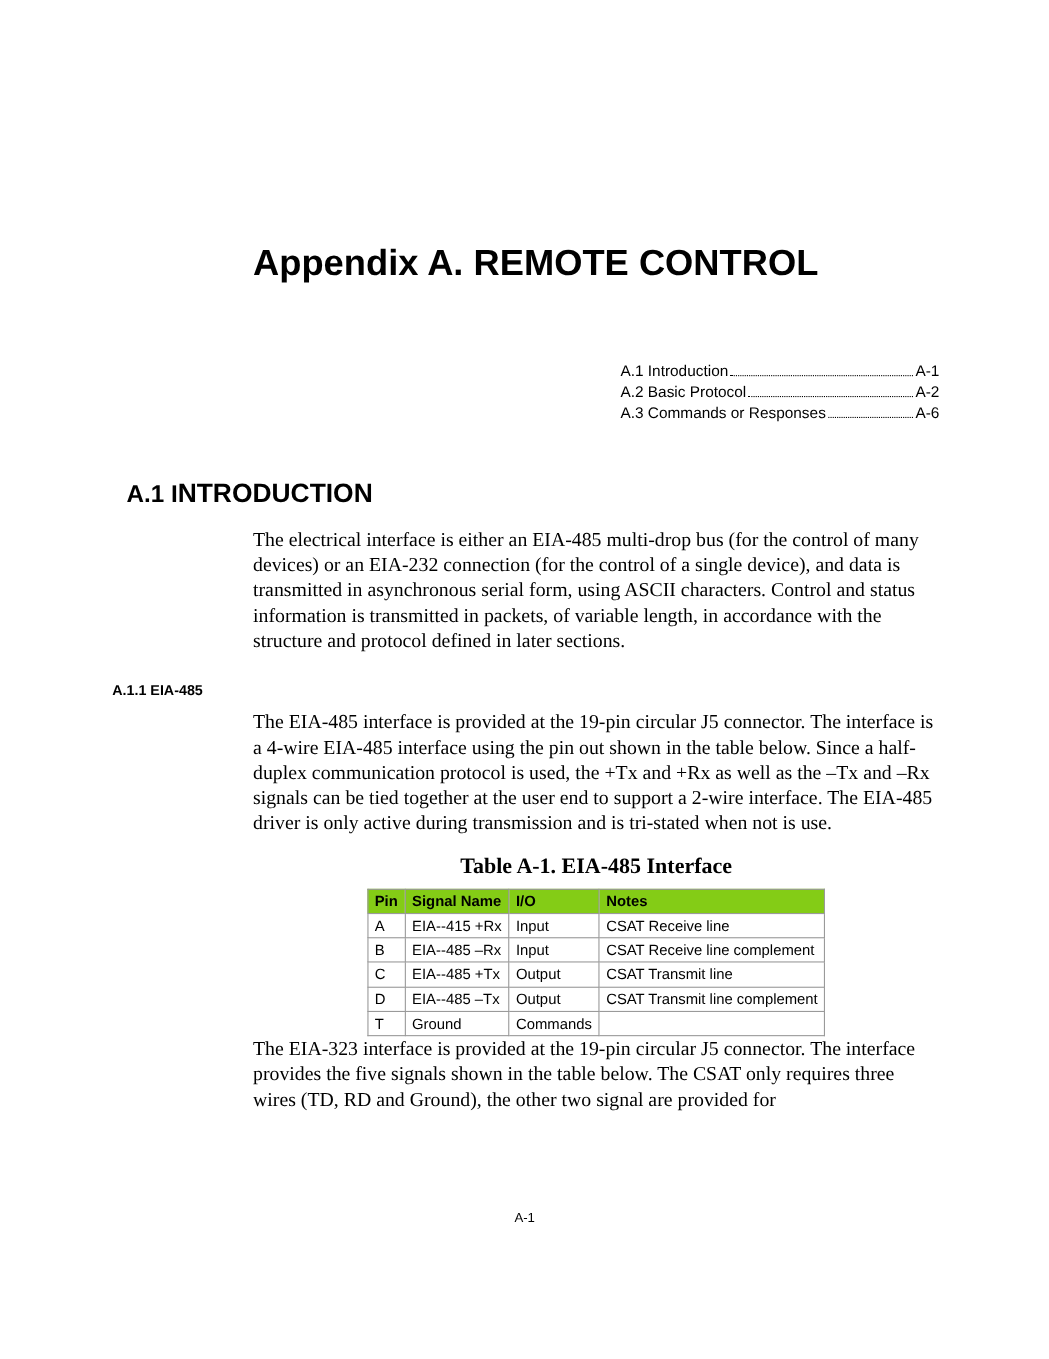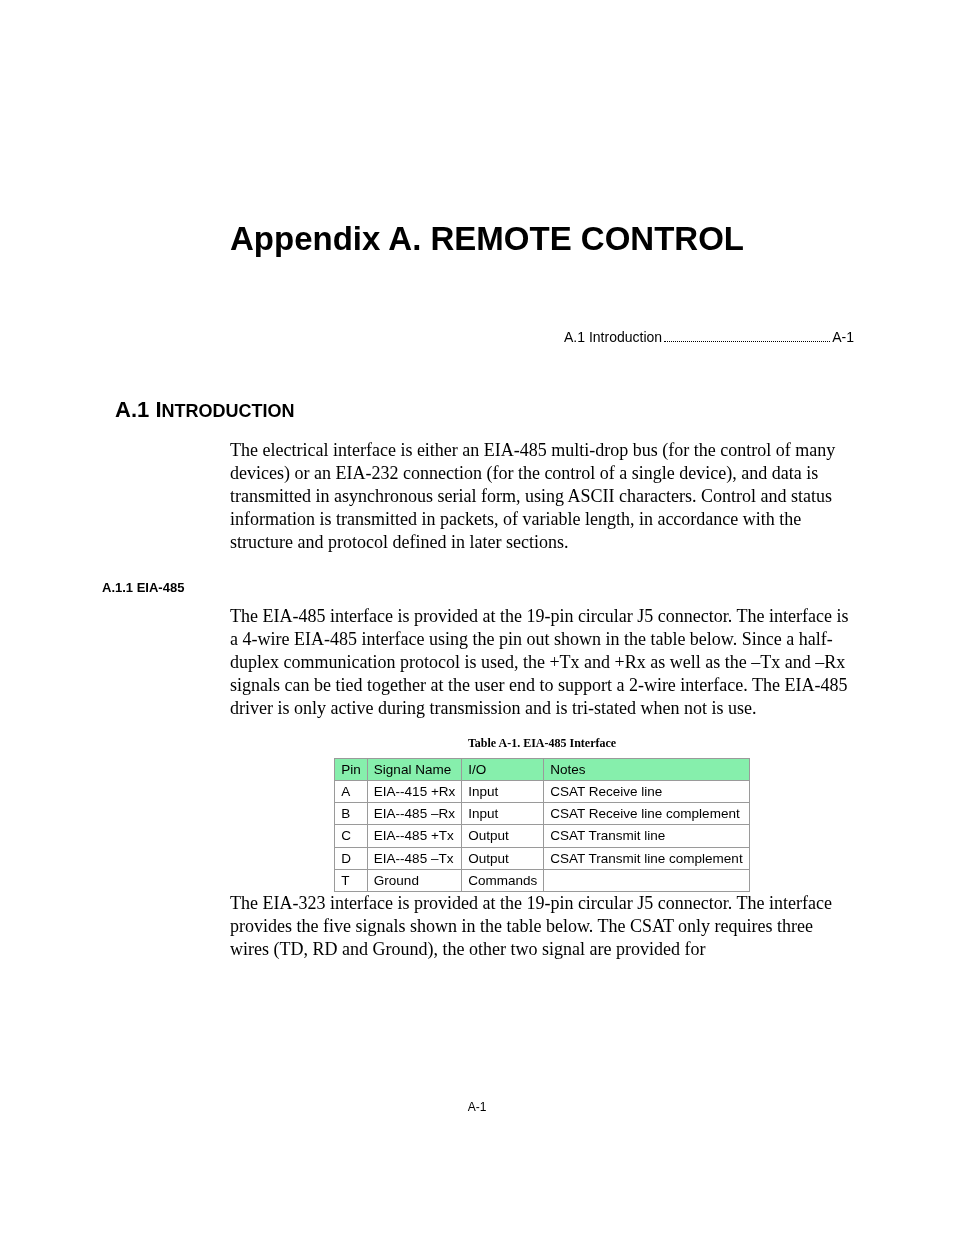--- a/index.html
+++ b/index.html
@@ -46,56 +46,56 @@
     height: 0;
   }
   .toc-page { white-space: nowrap; }
   .h1 {
     font-family: Arial, Helvetica, sans-serif;
     font-weight: bold;
     font-size: 22px;
     margin: 10px 0 16px -5px;
   }
   .h1 .smallcaps {
-    font-size: 18px;
+    font-size: 24px;
   }
   .h2 {
     font-family: Arial, Helvetica, sans-serif;
     font-weight: bold;
     font-size: 13px;
     margin: 26px 0 10px -18px;
   }
   .body {
     margin-left: 110px;
     font-size: 18px;
     line-height: 1.28;
   }
   .body p { margin: 0 0 16px 0; }
   .table-caption {
     text-align: center;
     font-family: "Times New Roman", Times, serif;
     font-weight: bold;
-    font-size: 12px;
+    font-size: 20px;
     margin: 4px 0 6px 0;
   }
   .tbl {
     border-collapse: collapse;
     margin: 0 auto;
     font-family: Arial, Helvetica, sans-serif;
     font-size: 13.5px;
   }
   .tbl th, .tbl td {
     border: 1px solid #9a9a9a;
     padding: 2px 6px;
     text-align: left;
     vertical-align: top;
   }
   .tbl th {
-    background: #86efac;
-    font-weight: normal;
+    background: #84cc16;
+    font-weight: bold;
   }
   .footer {
     position: absolute;
     bottom: 50px;
     width: 100%;
     left: 0;
     text-align: center;
     font-family: Arial, Helvetica, sans-serif;
     font-size: 12px;
   }
@@ -105,20 +105,30 @@
 
 <div class="page">
 
   <div class="title">Appendix A. REMOTE CONTROL</div>
 
   <div class="toc">
     <div class="toc-row">
       <span class="toc-label">A.1 Introduction</span>
       <span class="toc-dots"></span>
       <span class="toc-page">A-1</span>
+    </div>
+    <div class="toc-row">
+      <span class="toc-label">A.2 Basic Protocol</span>
+      <span class="toc-dots"></span>
+      <span class="toc-page">A-2</span>
+    </div>
+    <div class="toc-row">
+      <span class="toc-label">A.3 Commands or Responses</span>
+      <span class="toc-dots"></span>
+      <span class="toc-page">A-6</span>
     </div>
   </div>
 
   <div class="h1">
     <span>A.1</span>
     <span>I</span><span class="smallcaps">NTRODUCTION</span>
   </div>
 
   <div class="body">
     <p>The electrical interface is either an EIA-485 multi-drop bus (for the control of many devices) or an EIA-232 connection (for the control of a single device), and data is transmitted in asynchronous serial form, using ASCII characters. Control and status information is transmitted in packets, of variable length, in accordance with the structure and protocol defined in later sections.</p>

